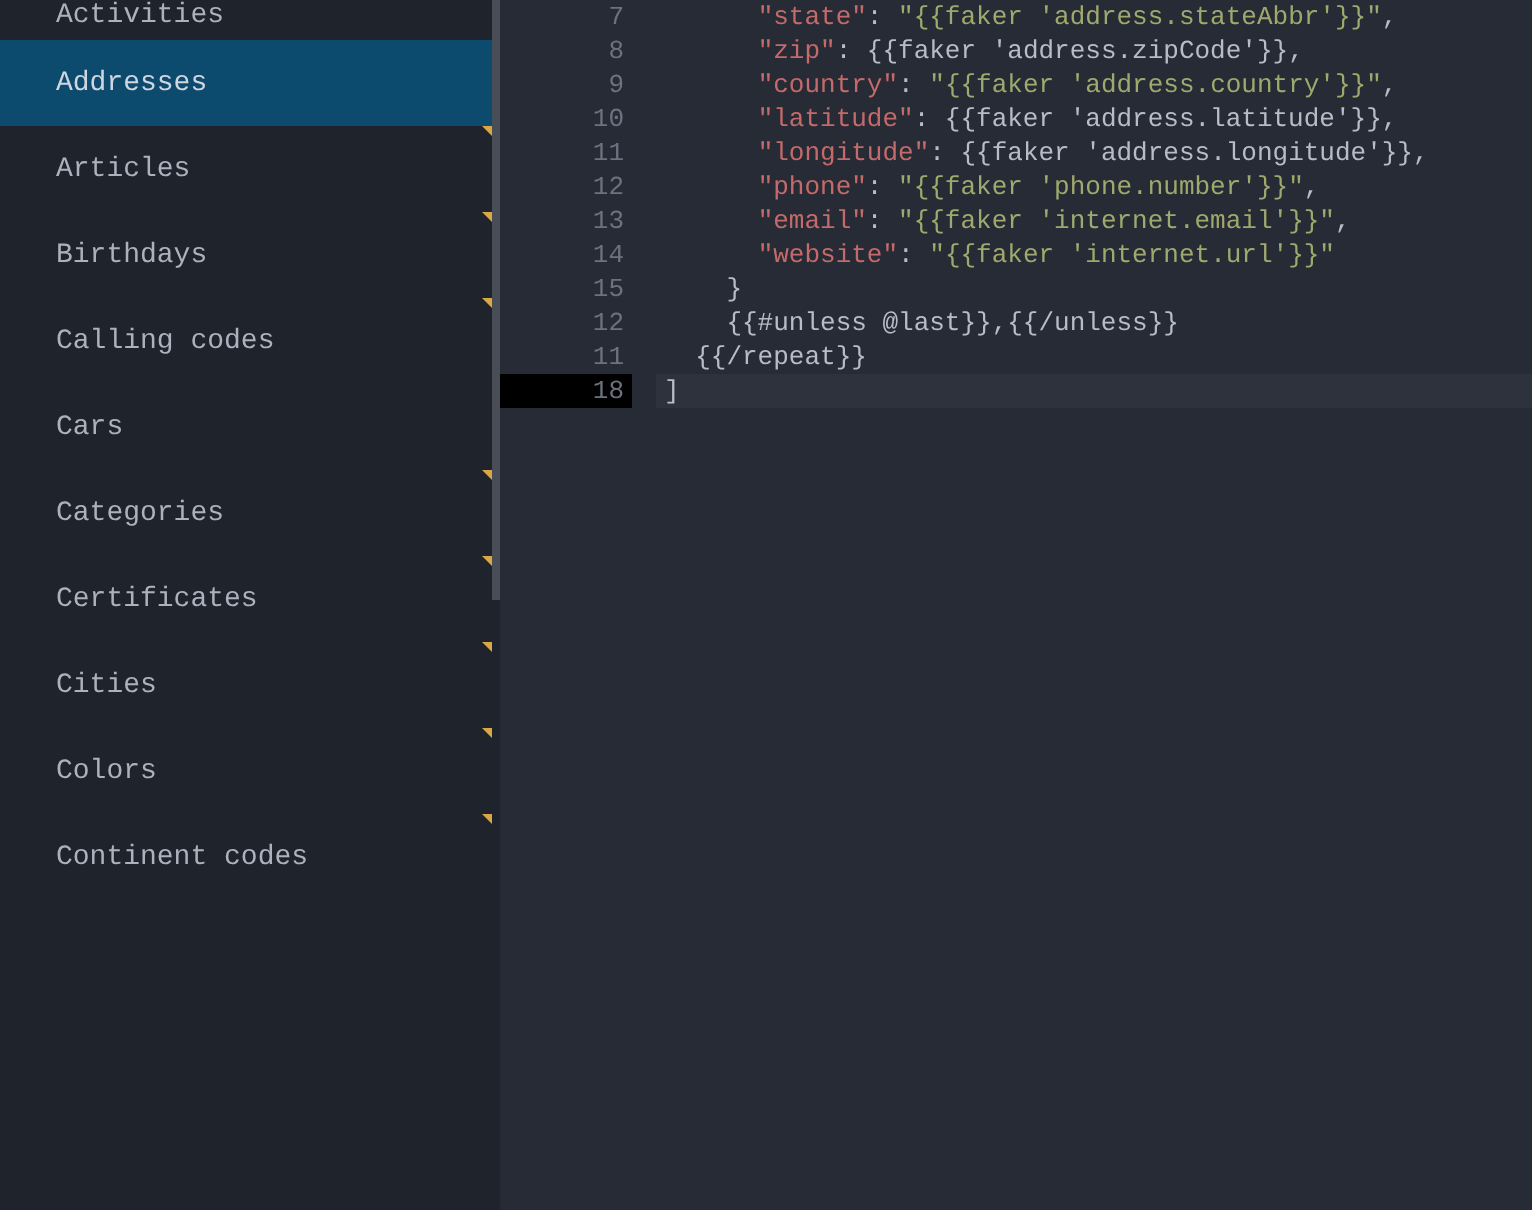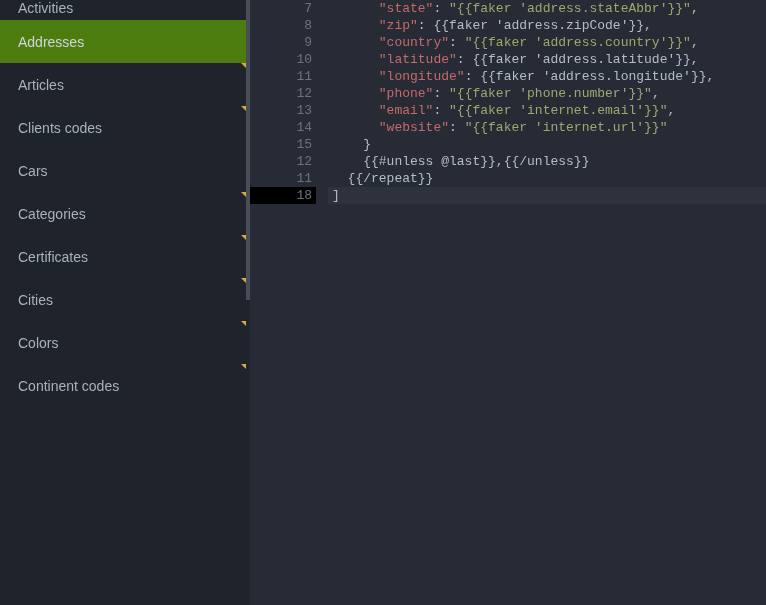--- a/index.html
+++ b/index.html
@@ -16,27 +16,28 @@
     width: 250px;
     background: #1f232c;
     overflow-y: hidden;
     font-size: 14px;
     position: relative;
   }
   .sidebar-item {
     height: 43px;
     display: flex;
     align-items: center;
-    padding: 0 18px;
+    padding: 0 28px;
     cursor: pointer;
     position: relative;
     color: #a9b2bd;
+    font-family: Liberation Mono, monospace;
   }
   .sidebar-item.active {
-    background: #4d7c0f;
+    background: #0c4a6e;
     color: #cfd6df;
   }
   .sidebar-item.first {
     height: 20px;
     align-items: flex-start;
     padding-top: 0;
   }
   .marker {
     position: absolute;
     top: 0;
@@ -108,21 +109,25 @@
         <span>Activities</span>
       </div>
       <div class="sidebar-item active">
         <span>Addresses</span>
       </div>
       <div class="sidebar-item">
         <span>Articles</span>
         <div class="marker"></div>
       </div>
       <div class="sidebar-item">
-        <span>Clients codes</span>
+        <span>Birthdays</span>
+        <div class="marker"></div>
+      </div>
+      <div class="sidebar-item">
+        <span>Calling codes</span>
         <div class="marker"></div>
       </div>
       <div class="sidebar-item">
         <span>Cars</span>
       </div>
       <div class="sidebar-item">
         <span>Categories</span>
         <div class="marker"></div>
       </div>
       <div class="sidebar-item">

